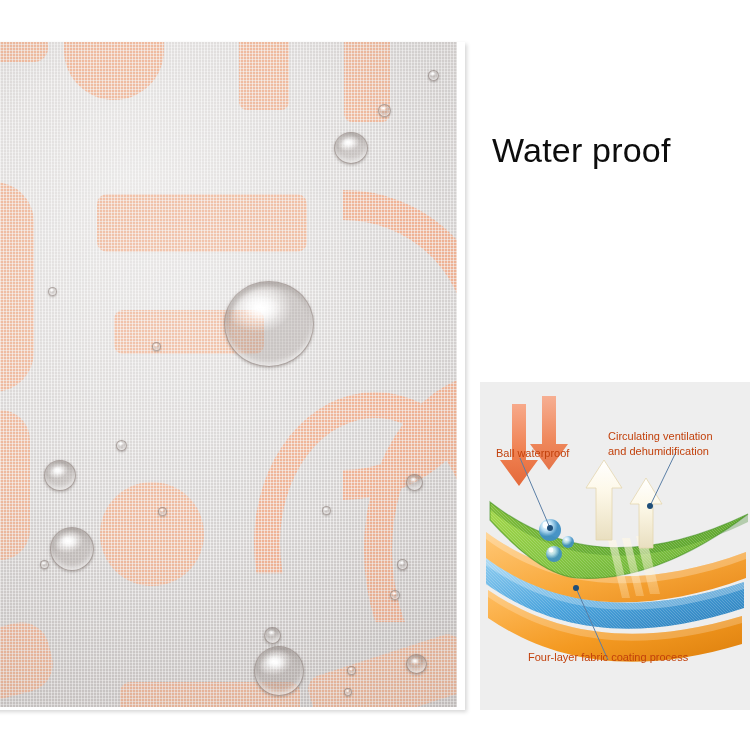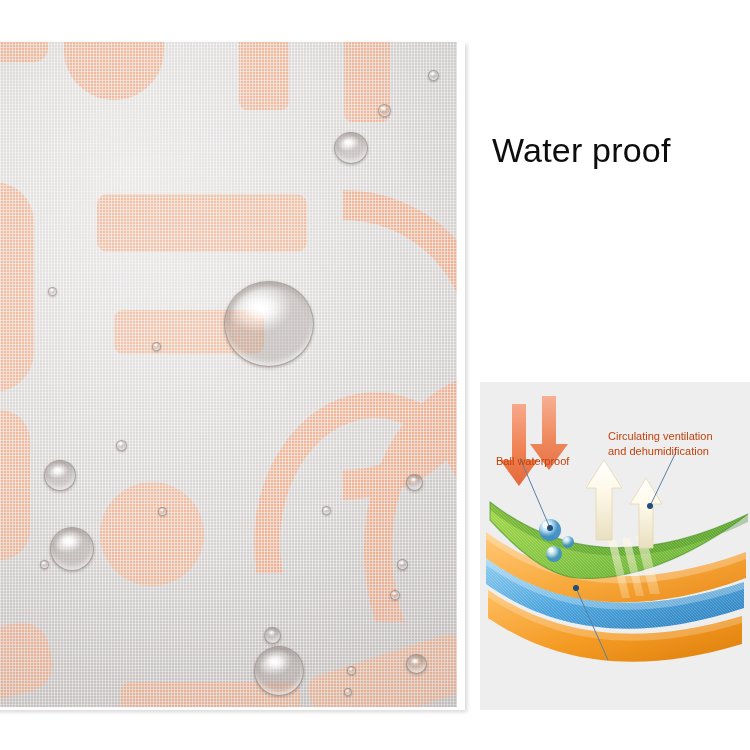--- a/index.html
+++ b/index.html
@@ -75,21 +75,21 @@
     position:absolute;left:492px;top:146px;width:252px;
     font-size:19px;line-height:29px;color:#3a3a3a;
   }
 
   
   .diagram-panel{
     position:absolute;left:480px;top:382px;width:270px;height:328px;
     background:#eeeeee;overflow:hidden;
   }
   .lbl{position:absolute;font-size:11px;color:#c2410c;line-height:15px;}
-  .lbl-ball{left:16px;top:72px;}
+  .lbl-ball{left:16px;top:64px;}
   .lbl-vent{left:128px;top:47px;width:140px;}
   .lbl-four{left:48px;top:268px;}
   .svgwrap{position:absolute;left:0;top:0;width:270px;height:328px;}
 </style>
 </head>
 <body>
 
 <div class="page">
 
   <div class="photo-frame">
@@ -259,15 +259,16 @@
       <circle cx="70" cy="146" r="3" fill="#1f4e79"></circle>
       <circle cx="170" cy="124" r="3" fill="#1f4e79"></circle>
       <circle cx="96" cy="206" r="3" fill="#1f4e79"></circle>
     </svg>
 
     <div class="lbl lbl-ball">Ball waterproof</div>
     <div class="lbl lbl-vent">
       <div>Circulating ventilation</div>
       <div>and dehumidification</div>
     </div>
+    <div class="lbl lbl-four">Four-layer fabric coating process</div>
   </div>
 
 </div>
 
 </body></html>

